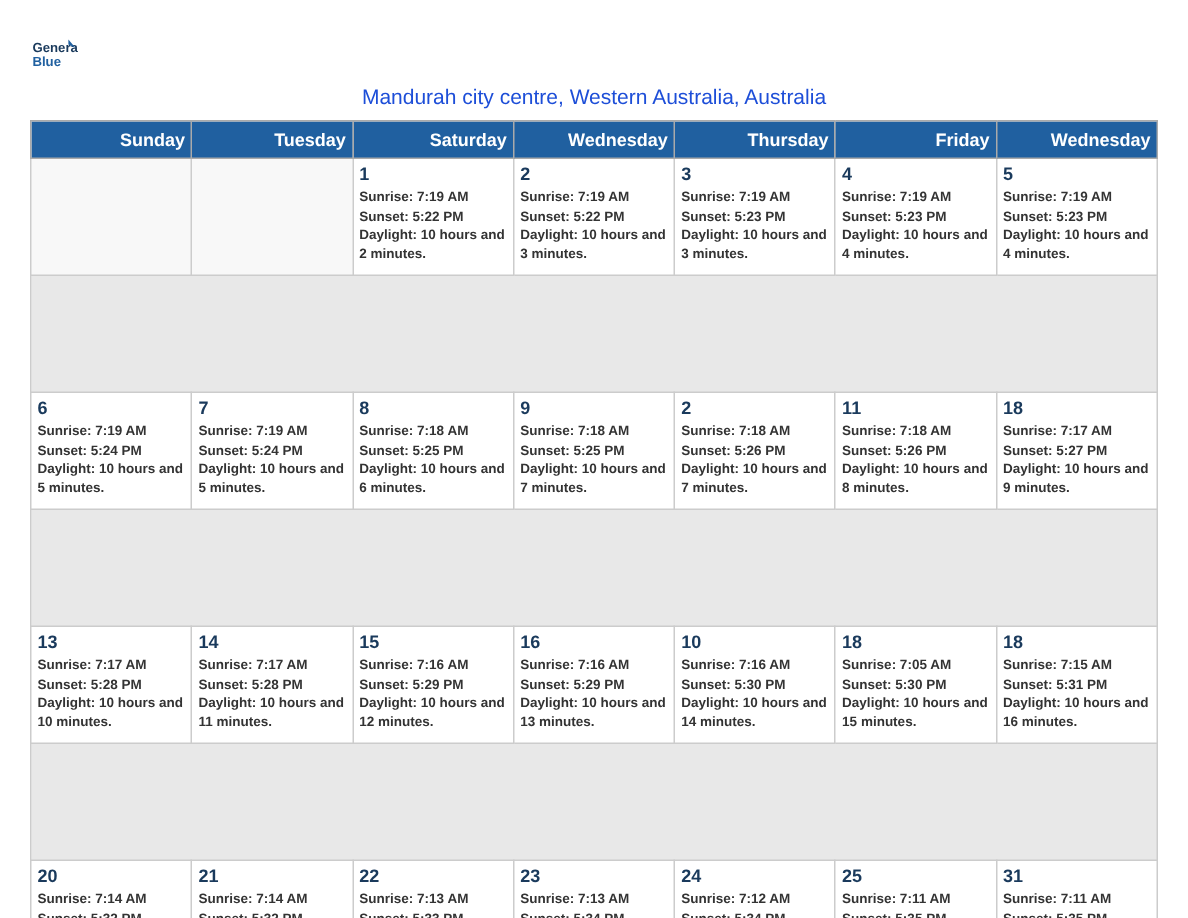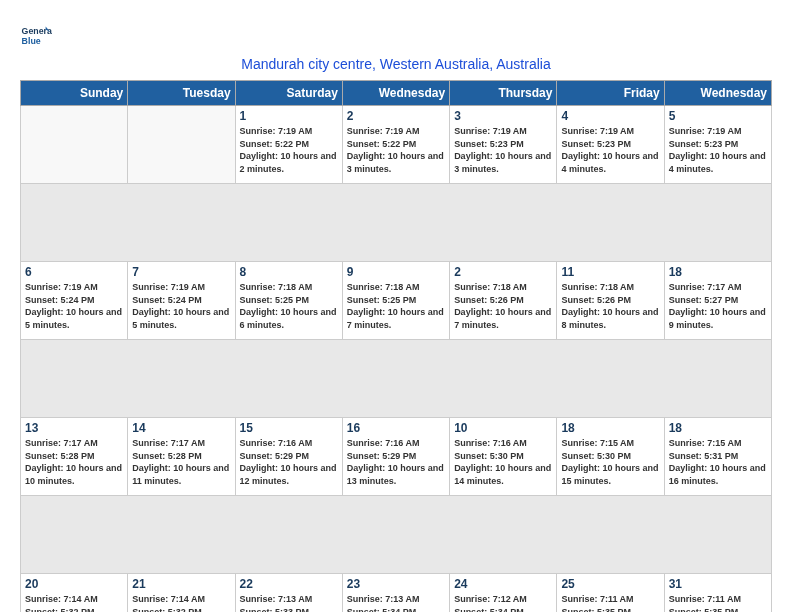--- a/index.html
+++ b/index.html
@@ -220,21 +220,21 @@
 Daylight: 10 hours and 13 minutes.</div>
         </td>
         <td>
           <span class="day-number">10</span>
           <div class="day-info">Sunrise: 7:16 AM
 Sunset: 5:30 PM
 Daylight: 10 hours and 14 minutes.</div>
         </td>
         <td>
           <span class="day-number">18</span>
-          <div class="day-info">Sunrise: 7:15 AM
+          <div class="day-info">Sunrise: 7:05 AM
 Sunset: 5:30 PM
 Daylight: 10 hours and 15 minutes.</div>
         </td>
         <td>
           <span class="day-number">18</span>
           <div class="day-info">Sunrise: 7:15 AM
 Sunset: 5:31 PM
 Daylight: 10 hours and 16 minutes.</div>
         </td>
       </tr>

